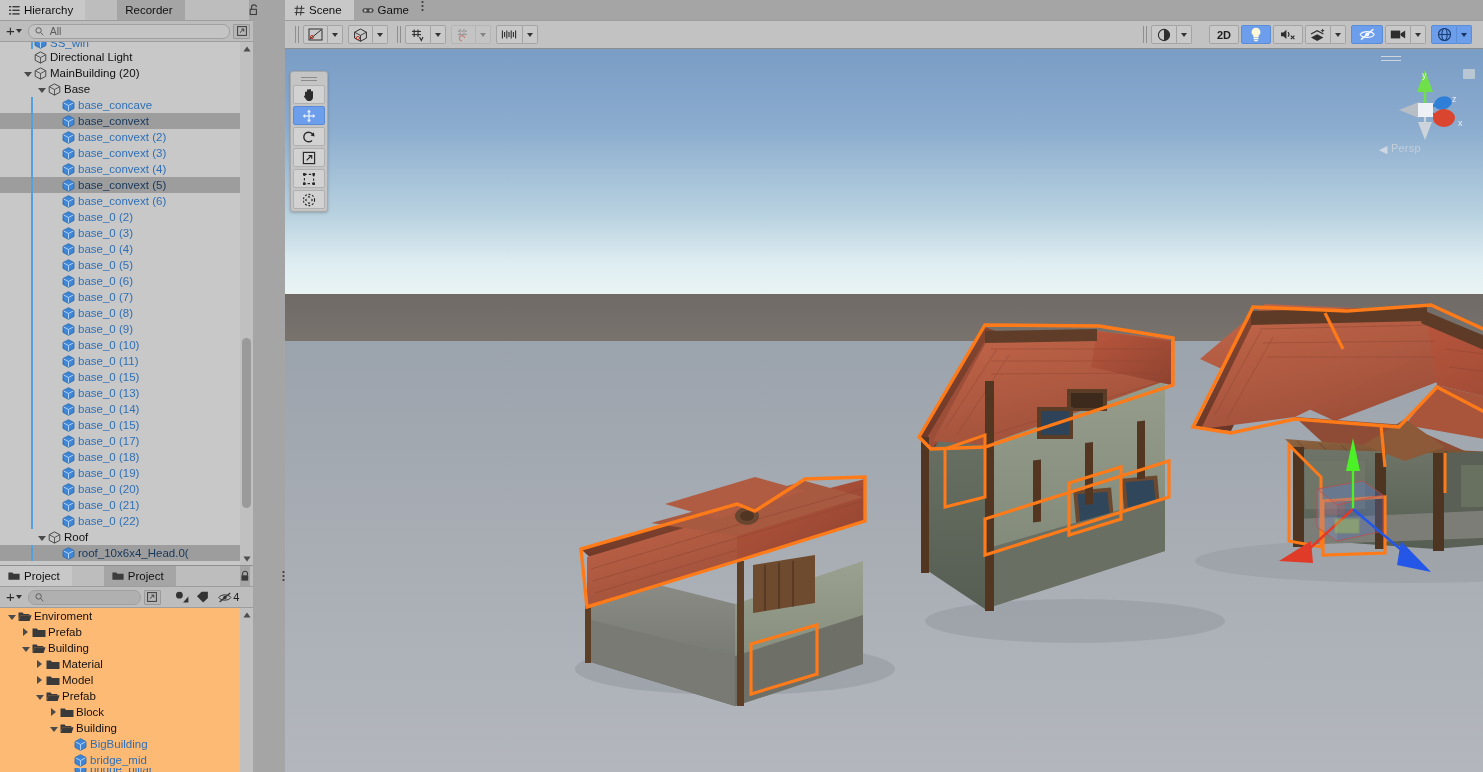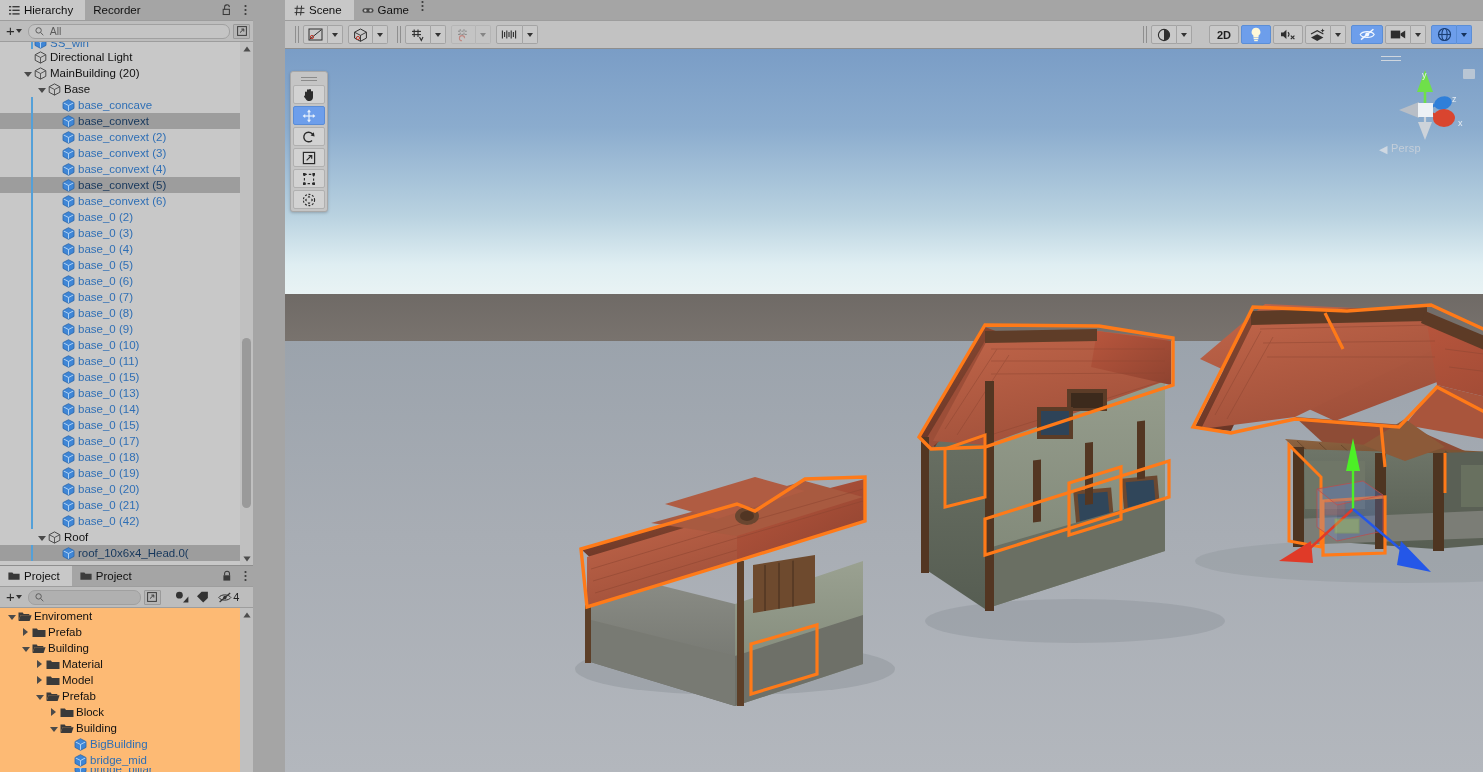--- a/index.html
+++ b/index.html
@@ -12,21 +12,21 @@
     -webkit-font-smoothing:antialiased;
   }
   .app { position:relative; width:1483px; height:772px; display:flex; }
 
   
   .left-col { width:253px; height:772px; display:flex; flex-direction:column; background:#bdbdbd; }
 
   
   .tabbar {
     height:21px; background:#bdbdbd; display:flex; align-items:stretch;
-    position:relative; border-bottom:1px solid #9d9d9d;
+    position:relative; border-bottom:1px solid #9d9d9d;gap:32px;
   }
   .tab {
     display:flex; align-items:center; gap:4px; padding:0 12px 0 8px;
     font-size:11.5px; color:#0f0f0f; background:#a5a5a5; position:relative;
   }
   .tab.active { background:#c8c8c8; }
   .tab .tabicon { display:inline-flex; width:12px; height:12px; align-items:center; justify-content:center; }
   .tabbar .spacer { flex:1; background:#a5a5a5; }
   .tabbar .tbtn { width:16px; display:flex; align-items:center; justify-content:center; background:#a5a5a5; }
   .tabbar .tbtn.wide { width:20px; }
@@ -659,21 +659,21 @@
             <span style="display:inline-block;width:50px;flex:none;"></span>
             <span class="twisty"></span>
             <span class="ico">
               <svg width="13" height="13" viewBox="0 0 13 13">
                 <path d="M6.5 0.7 L12 3.6 V9.4 L6.5 12.3 L1 9.4 V3.6 Z" fill="#3f86d6"></path>
                 <path d="M1 3.6 L6.5 6.5 L12 3.6" fill="none" stroke="#bcd9f5" stroke-width="0.9"></path>
                 <path d="M6.5 6.5 V12.3" fill="none" stroke="#bcd9f5" stroke-width="0.9"></path>
                 <path d="M6.5 0.7 L12 3.6 V9.4 L6.5 12.3 L1 9.4 V3.6 Z" fill="none" stroke="#2b66a8" stroke-width="0.8"></path>
               </svg>
             </span>
-            <span class="lbl prefab">base_0 (42)</span>
+            <span class="lbl prefab">base_0 (22)</span>
             <span class="chev">›</span>
           </div>
           <div class="row">
             <span style="display:inline-block;width:36px;flex:none;"></span>
             <span class="twisty"><span class="tri-dn"></span></span>
             <span class="ico">
               <svg width="13" height="13" viewBox="0 0 13 13">
                 <path d="M6.5 0.9 L11.8 3.7 V9.3 L6.5 12.1 L1.2 9.3 V3.7 Z" fill="none" stroke="#4b4b4b" stroke-width="1"></path>
                 <path d="M1.2 3.7 L6.5 6.5 L11.8 3.7 M6.5 6.5 V12.1" fill="none" stroke="#4b4b4b" stroke-width="0.9"></path>
               </svg>

